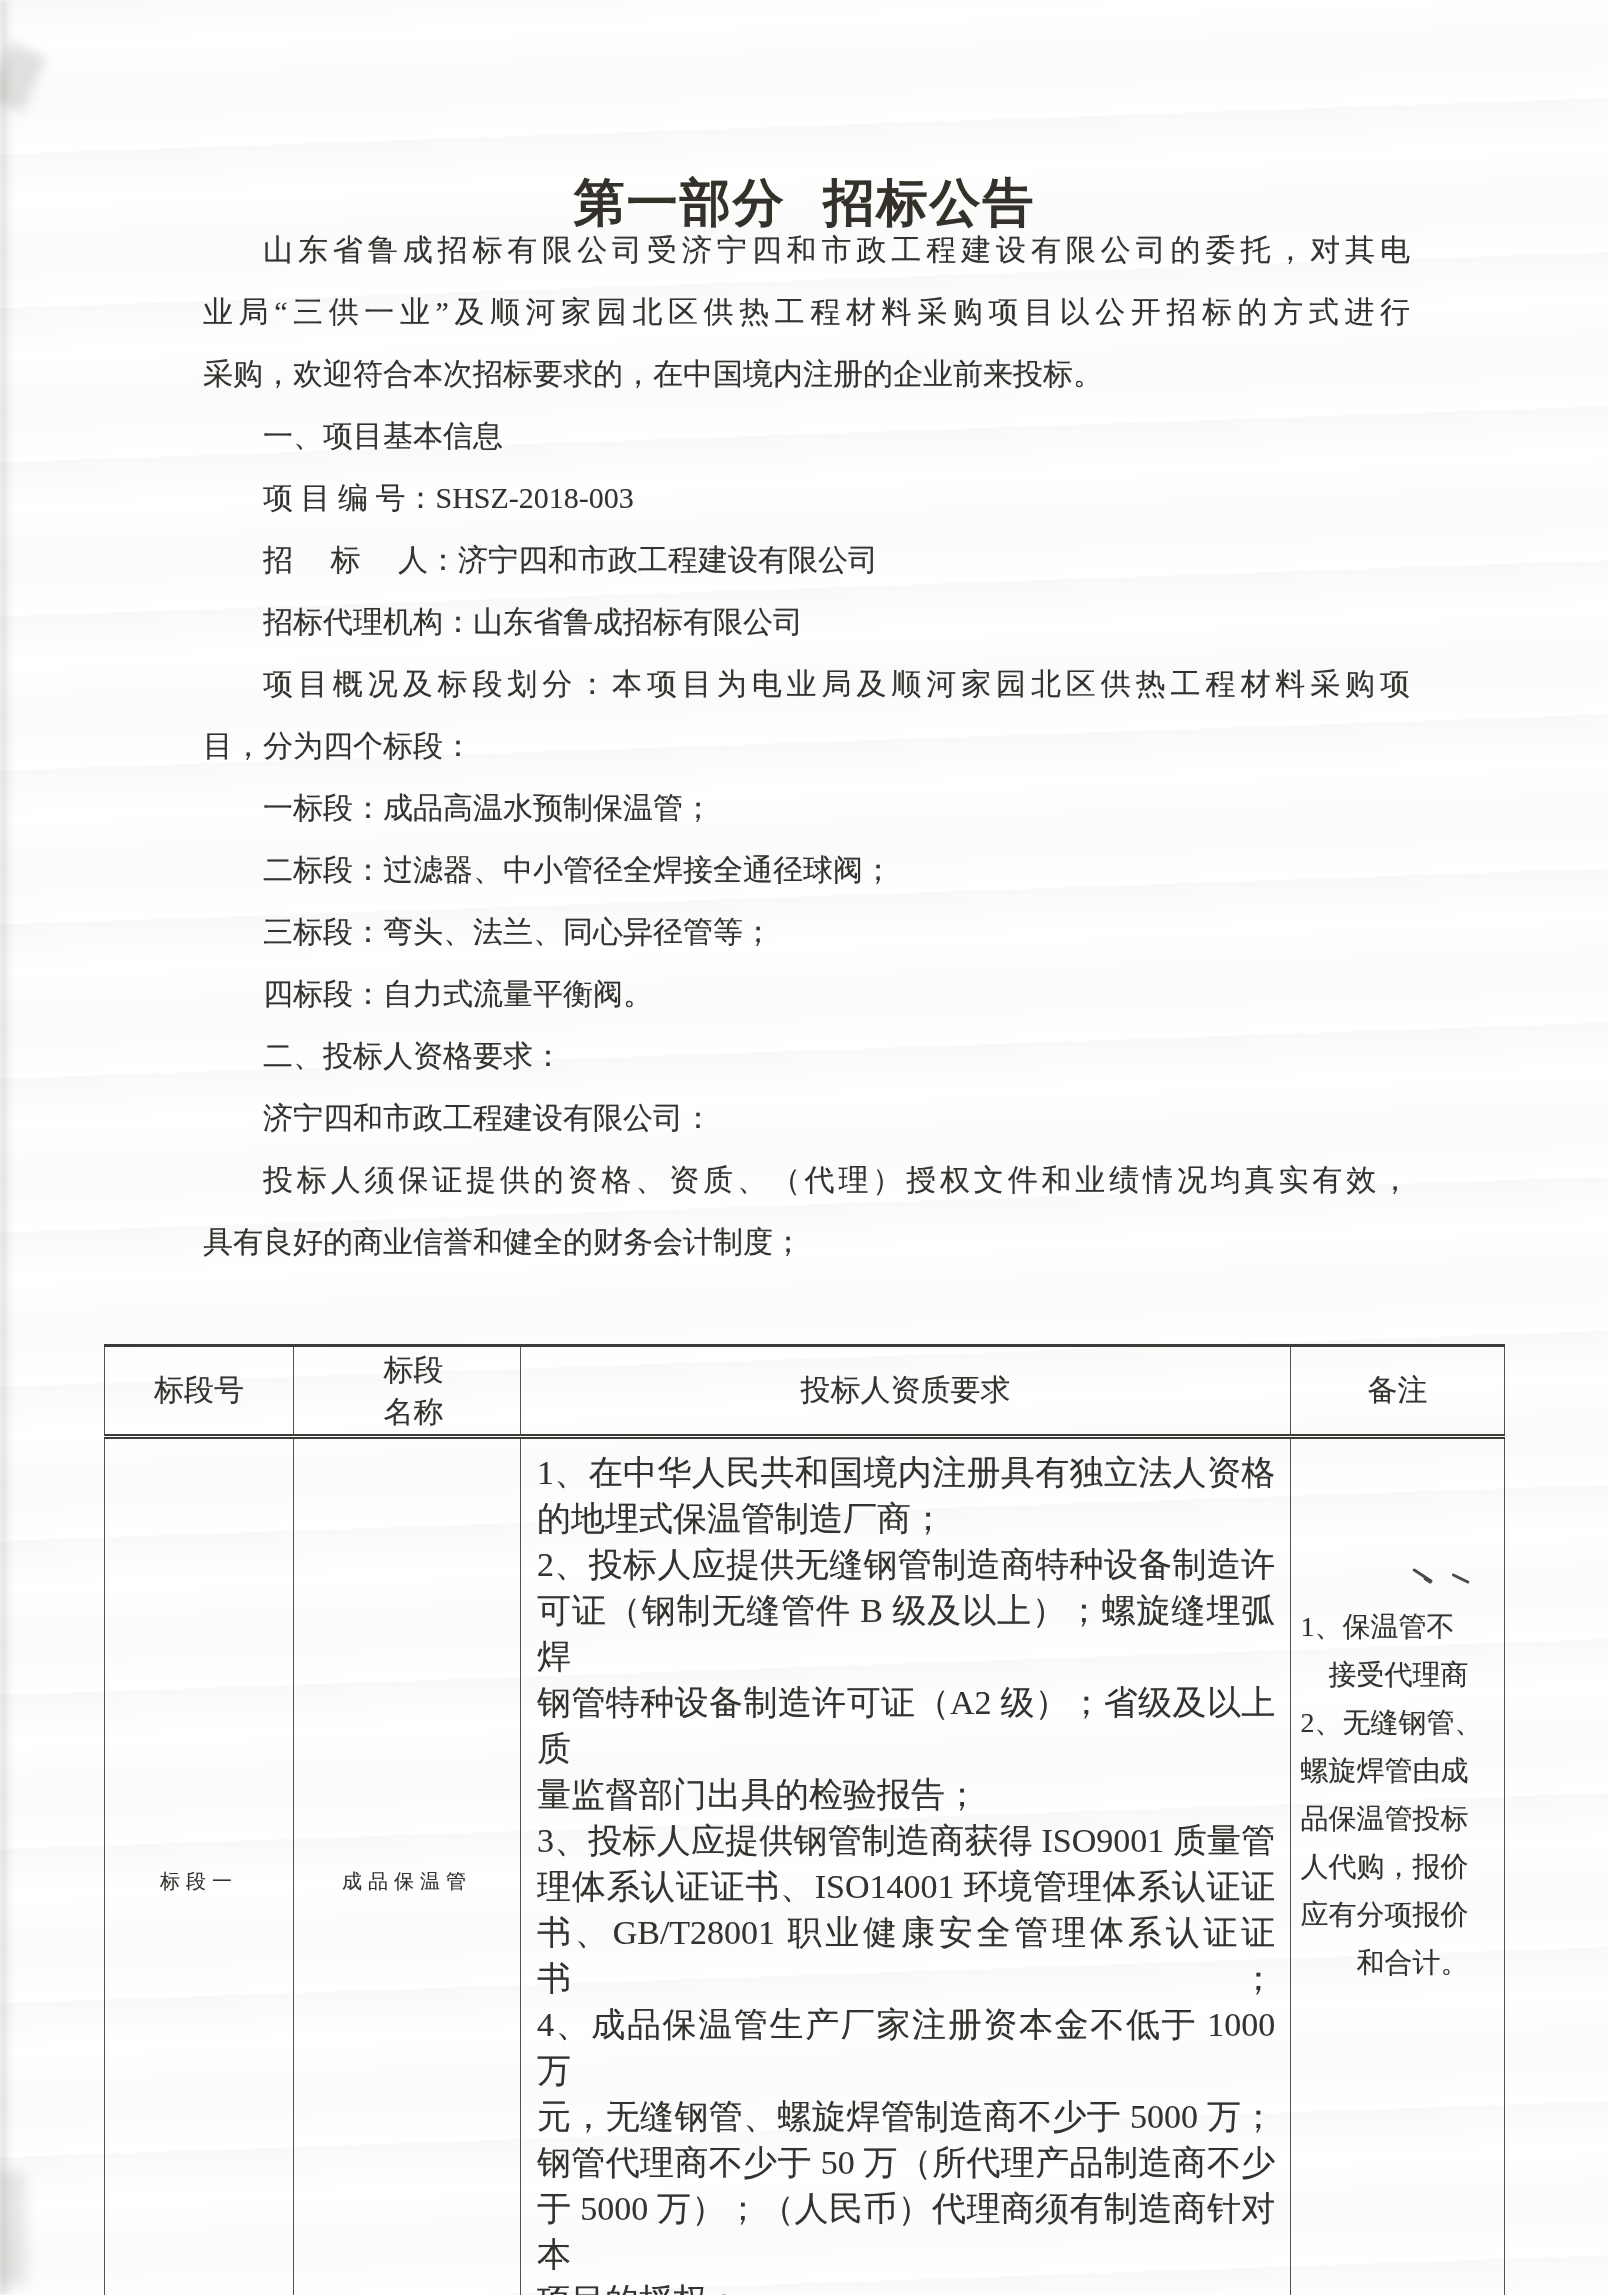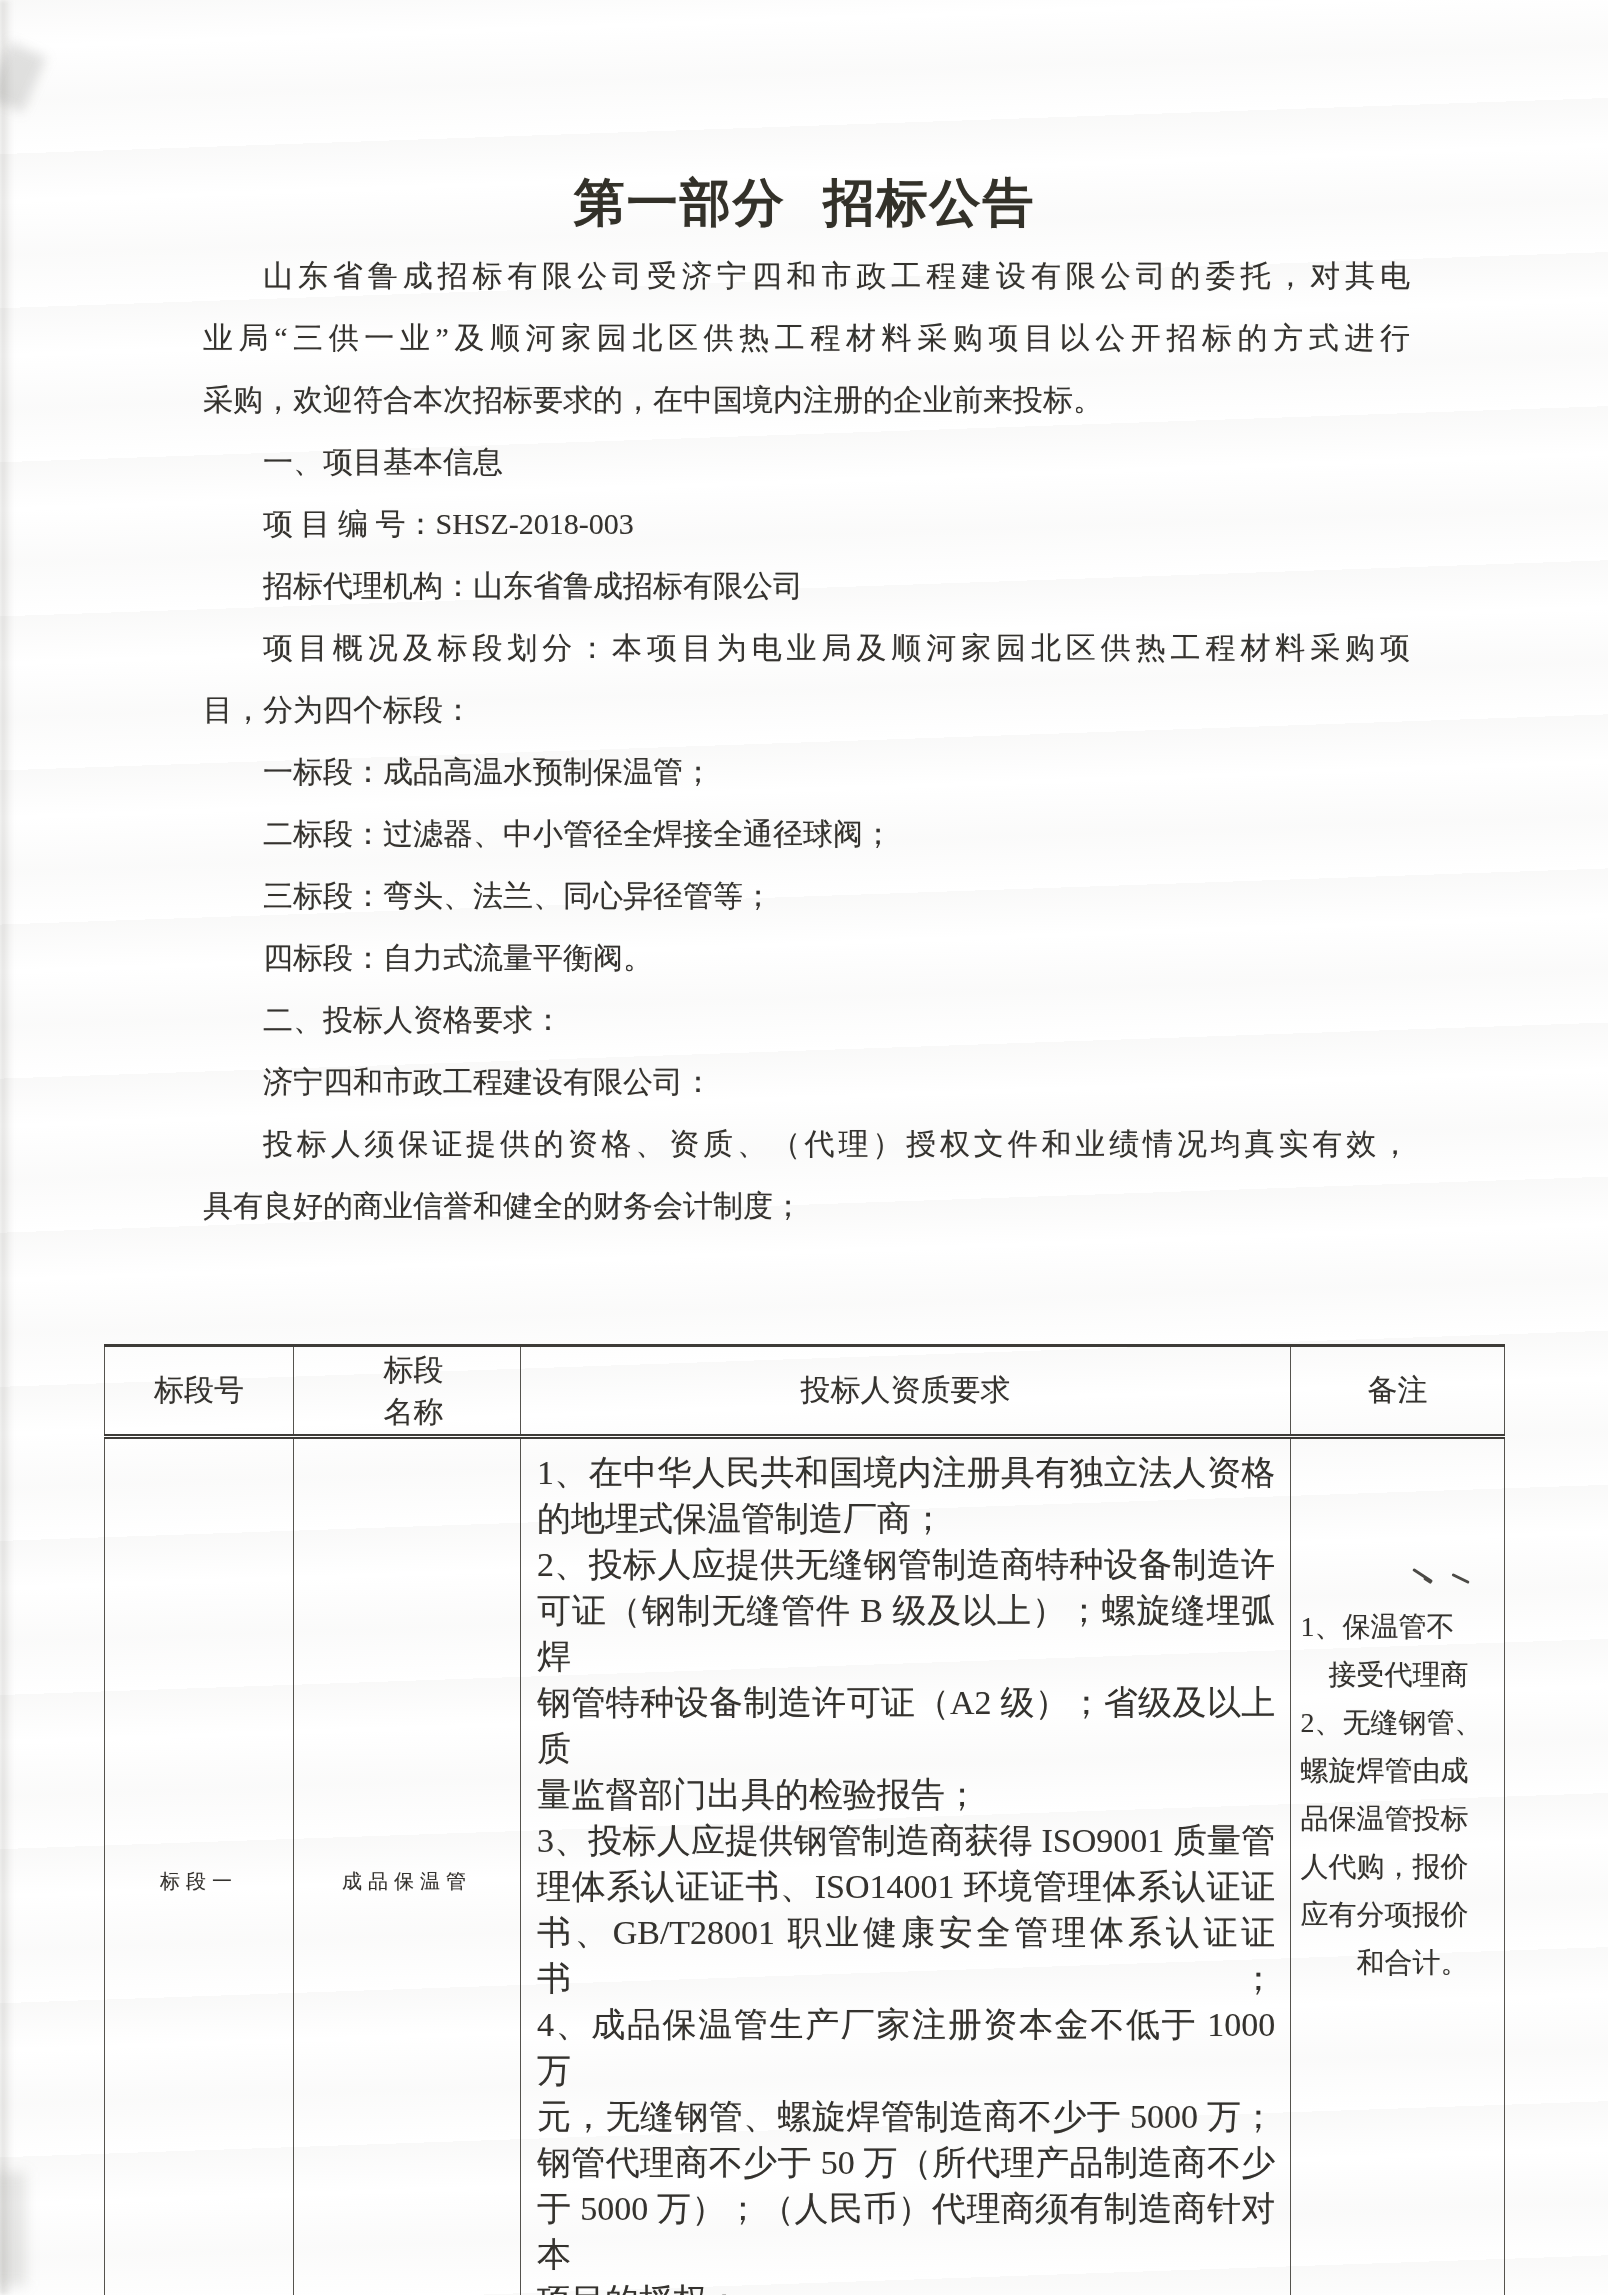--- a/index.html
+++ b/index.html
@@ -49,21 +49,21 @@
     font-size: 51px;
     font-weight: 700;
     letter-spacing: 2px;
     word-spacing: 23px;
     color: #333129;
     text-shadow: 0 0 0.7px rgba(60,58,52,0.45);
   }
 
   .body-block {
     position: absolute;
-    left: 203px; top: 245px; width: 1207px;
+    left: 203px; top: 219px; width: 1207px;
     font-size: 30px;
     color: #34322e;
     text-shadow: 0 0 0.7px rgba(60,58,52,0.35);
   }
   .bline {
     height: 62px;
     line-height: 62px;
     white-space: pre;
   }
   .bline.ind { text-indent: 60px; }
@@ -148,20 +148,21 @@
   <div class="corner-bl"></div>
 
   <div class="doc-title">第一部分 招标公告</div>
 
   <div class="body-block">
     <div class="bline ind fill">山东省鲁成招标有限公司受济宁四和市政工程建设有限公司的委托，对其电</div>
     <div class="bline fill">业局“三供一业”及顺河家园北区供热工程材料采购项目以公开招标的方式进行</div>
     <div class="bline">采购，欢迎符合本次招标要求的，在中国境内注册的企业前来投标。</div>
     <div class="bline ind">一、项目基本信息</div>
     <div class="bline ind">项 目 编 号：SHSZ-2018-003</div>
+    <div class="bline ind">招　 标　 人：济宁四和市政工程建设有限公司</div>
     <div class="bline ind">招标代理机构：山东省鲁成招标有限公司</div>
     <div class="bline ind fill">项目概况及标段划分：本项目为电业局及顺河家园北区供热工程材料采购项</div>
     <div class="bline">目，分为四个标段：</div>
     <div class="bline ind">一标段：成品高温水预制保温管；</div>
     <div class="bline ind">二标段：过滤器、中小管径全焊接全通径球阀；</div>
     <div class="bline ind">三标段：弯头、法兰、同心异径管等；</div>
     <div class="bline ind">四标段：自力式流量平衡阀。</div>
     <div class="bline ind">二、投标人资格要求：</div>
     <div class="bline ind">济宁四和市政工程建设有限公司：</div>
     <div class="bline ind fill">投标人须保证提供的资格、资质、（代理）授权文件和业绩情况均真实有效，</div>

